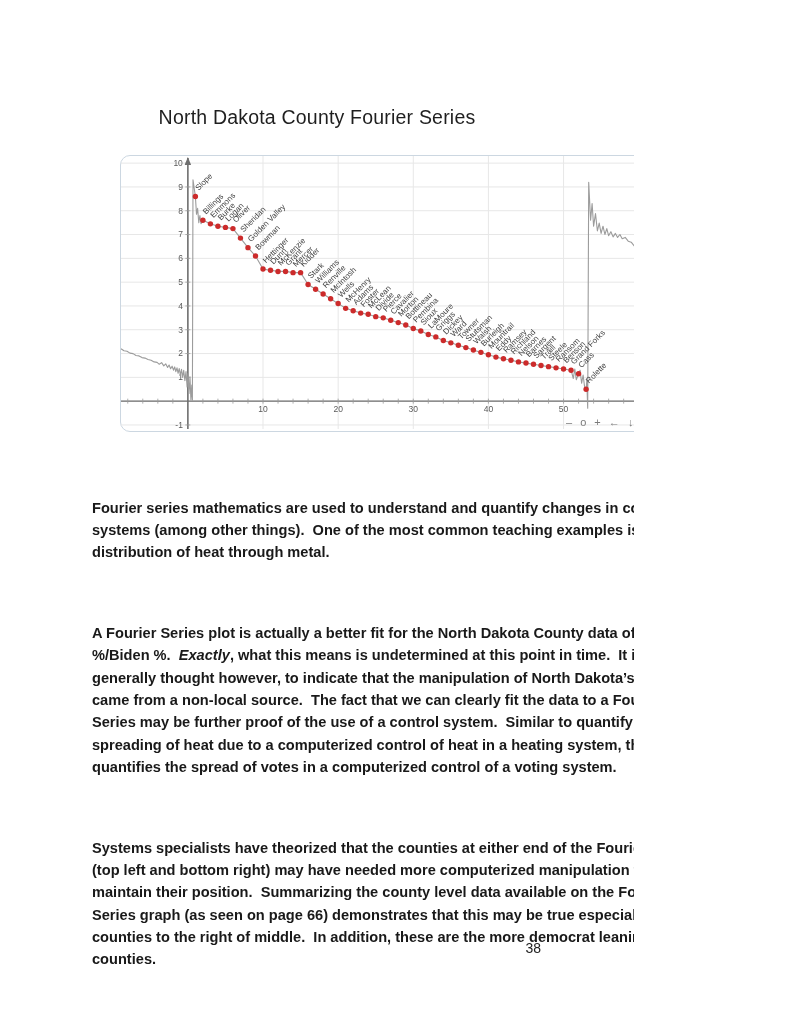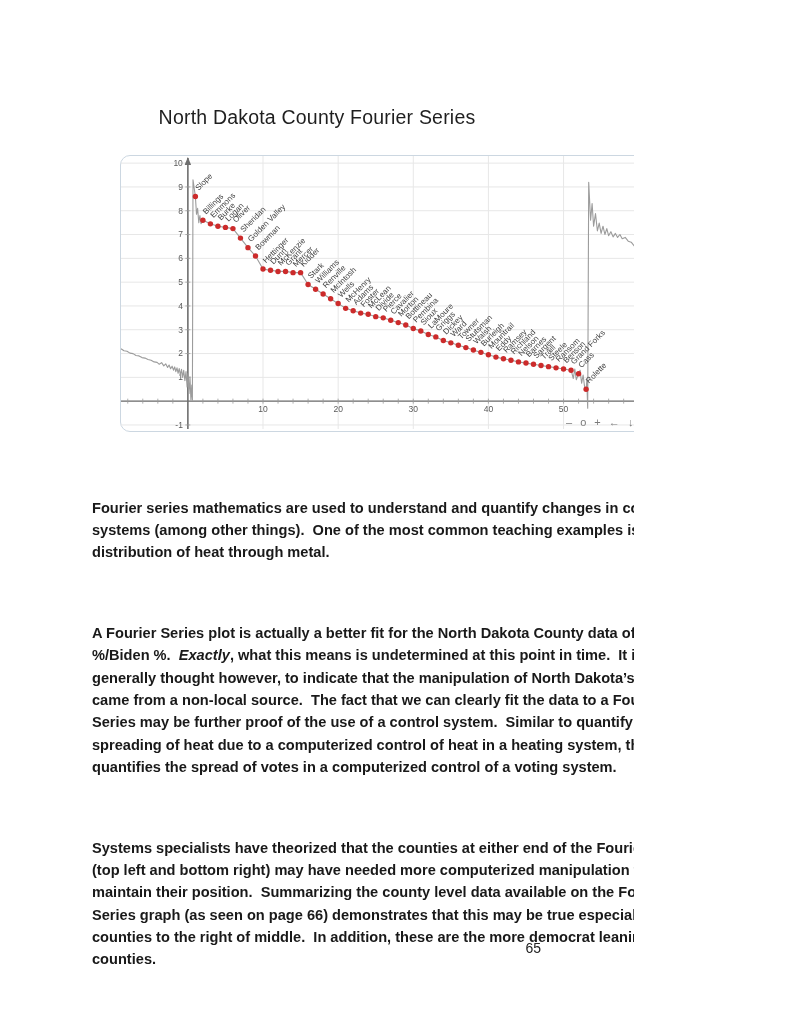--- a/index.html
+++ b/index.html
@@ -231,14 +231,14 @@
       <span>→</span>
     </div>
   </div>
 
   <div class="body-text">
     <p>Fourier series mathematics are used to understand and quantify changes in controlled systems (among other things).  One of the most common teaching examples is the distribution of heat through metal.</p>
     <p><span>A Fourier Series plot is actually a better fit for the North Dakota County data of Trump %/Biden %.  </span><em>Exactly</em><span>, what this means is undetermined at this point in time.  It is generally thought however, to indicate that the manipulation of North Dakota’s voting came from a non-local source.  The fact that we can clearly fit the data to a Fourier Series may be further proof of the use of a control system.  Similar to quantifying the spreading of heat due to a computerized control of heat in a heating system, the above quantifies the spread of votes in a computerized control of a voting system.</span></p>
     <p>Systems specialists have theorized that the counties at either end of the Fourier Series (top left and bottom right) may have needed more computerized manipulation to maintain their position.  Summarizing the county level data available on the Fourier Series graph (as seen on page 66) demonstrates that this may be true especially for the counties to the right of middle.  In addition, these are the more democrat leaning counties.</p>
   </div>
 
-  <div class="page-number">65</div>
+  <div class="page-number">38</div>
 </div>
 
 </body></html>

